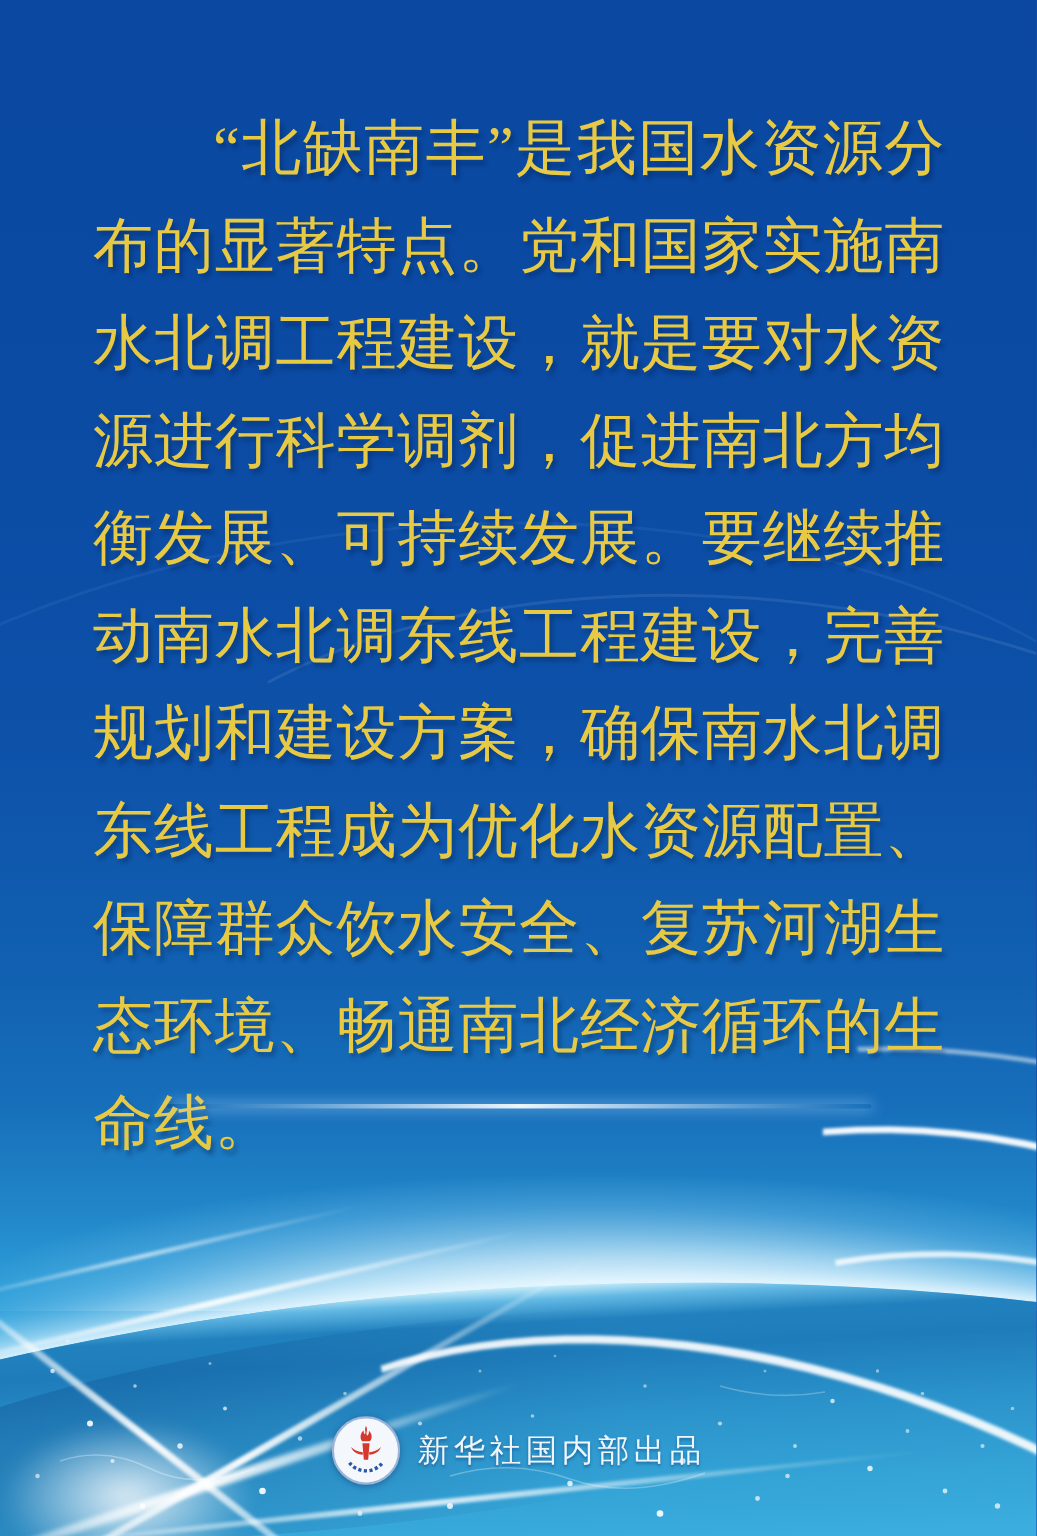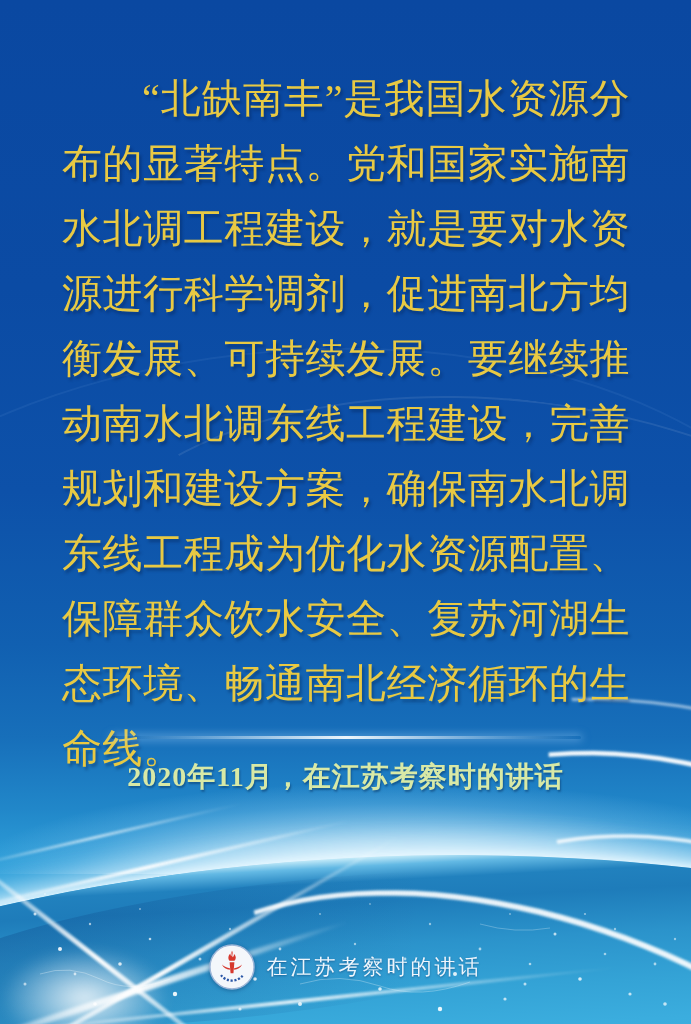--- a/index.html
+++ b/index.html
@@ -158,30 +158,29 @@
     <div class="arc a1"></div>
     <div class="arc a2"></div>
     <div class="arc a3"></div>
     <div class="arc a4"></div>
   </div>
 
   <div class="quote">“北缺南丰”是我国水资源分布的显著特点。党和国家实施南水北调工程建设，就是要对水资源进行科学调剂，促进南北方均衡发展、可持续发展。要继续推动南水北调东线工程建设，完善规划和建设方案，确保南水北调东线工程成为优化水资源配置、保障群众饮水安全、复苏河湖生态环境、畅通南北经济循环的生命线。</div>
 
   <div class="divider"></div>
 
-  <div class="attribution">2020年11月，在江苏考察时的讲话</div>
 
   <div class="credit">
     <svg class="logo" viewBox="0 0 48 48">
       <circle cx="24" cy="24" r="23" fill="#f4f7fb"></circle>
       <circle cx="24" cy="24" r="23" fill="none" stroke="#9db6d8" stroke-width="1.5"></circle>
       <g fill="#d6382e">
         <path d="M24 7c1.8 3-.5 4.5.8 6.8 1-1 1.4-2 1.2-3.6 2.4 2.2 2.6 5.4.6 7.4h-5.2c-1.9-2.2-1.4-5.8 1-7.6-.1 1.3.2 2 .9 2.8.9-2.1-.7-3.4.7-5.8z"></path>
         <path d="M21.5 19h5l-1 11.5h-3z"></path>
         <path d="M13.5 21.5c2.6 2.4 5.2 3.4 8.3 3.7v1.7c-3.6-.2-6.7-1.7-8.3-5.4z"></path>
         <path d="M34.5 21.5c-2.6 2.4-5.2 3.4-8.3 3.7v1.7c3.6-.2 6.7-1.7 8.3-5.4z"></path>
       </g>
       <path d="M12.5 32.5a14.5 14.5 0 0 0 23 0" fill="none" stroke="#2b57a7" stroke-width="2.4" stroke-dasharray="2.2 1.7"></path>
     </svg>
-    <span class="credit-text">在江苏考察时的讲话</span>
+    <span class="credit-text">新华社国内部出品</span>
   </div>
 
 </div>
 
 </body></html>

